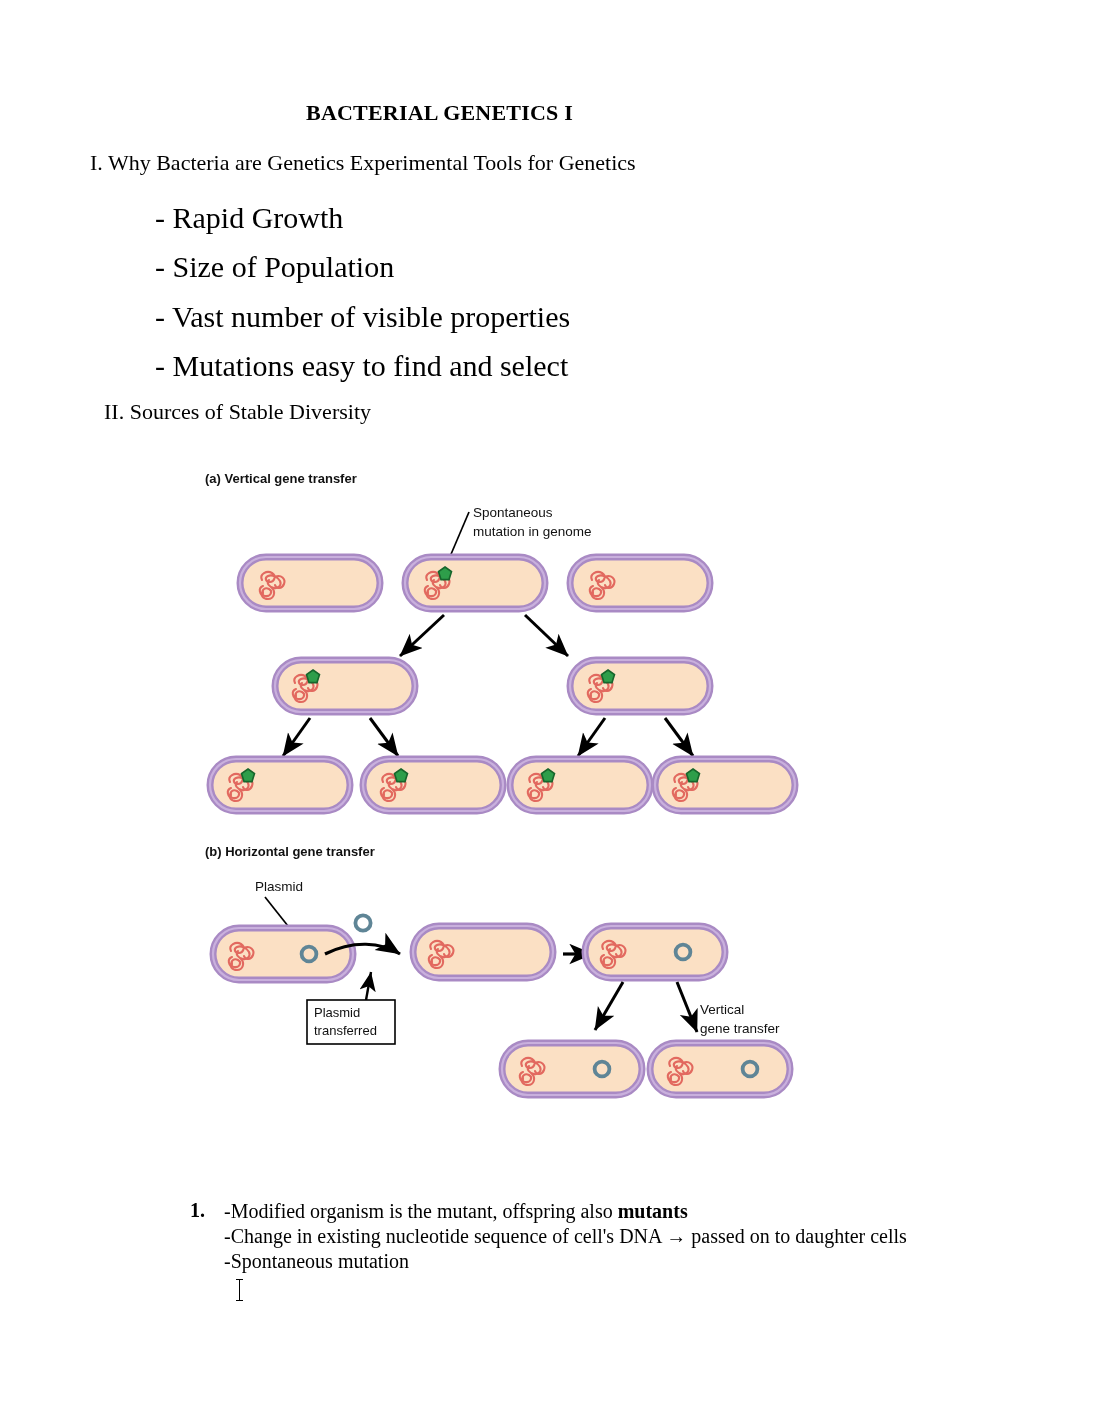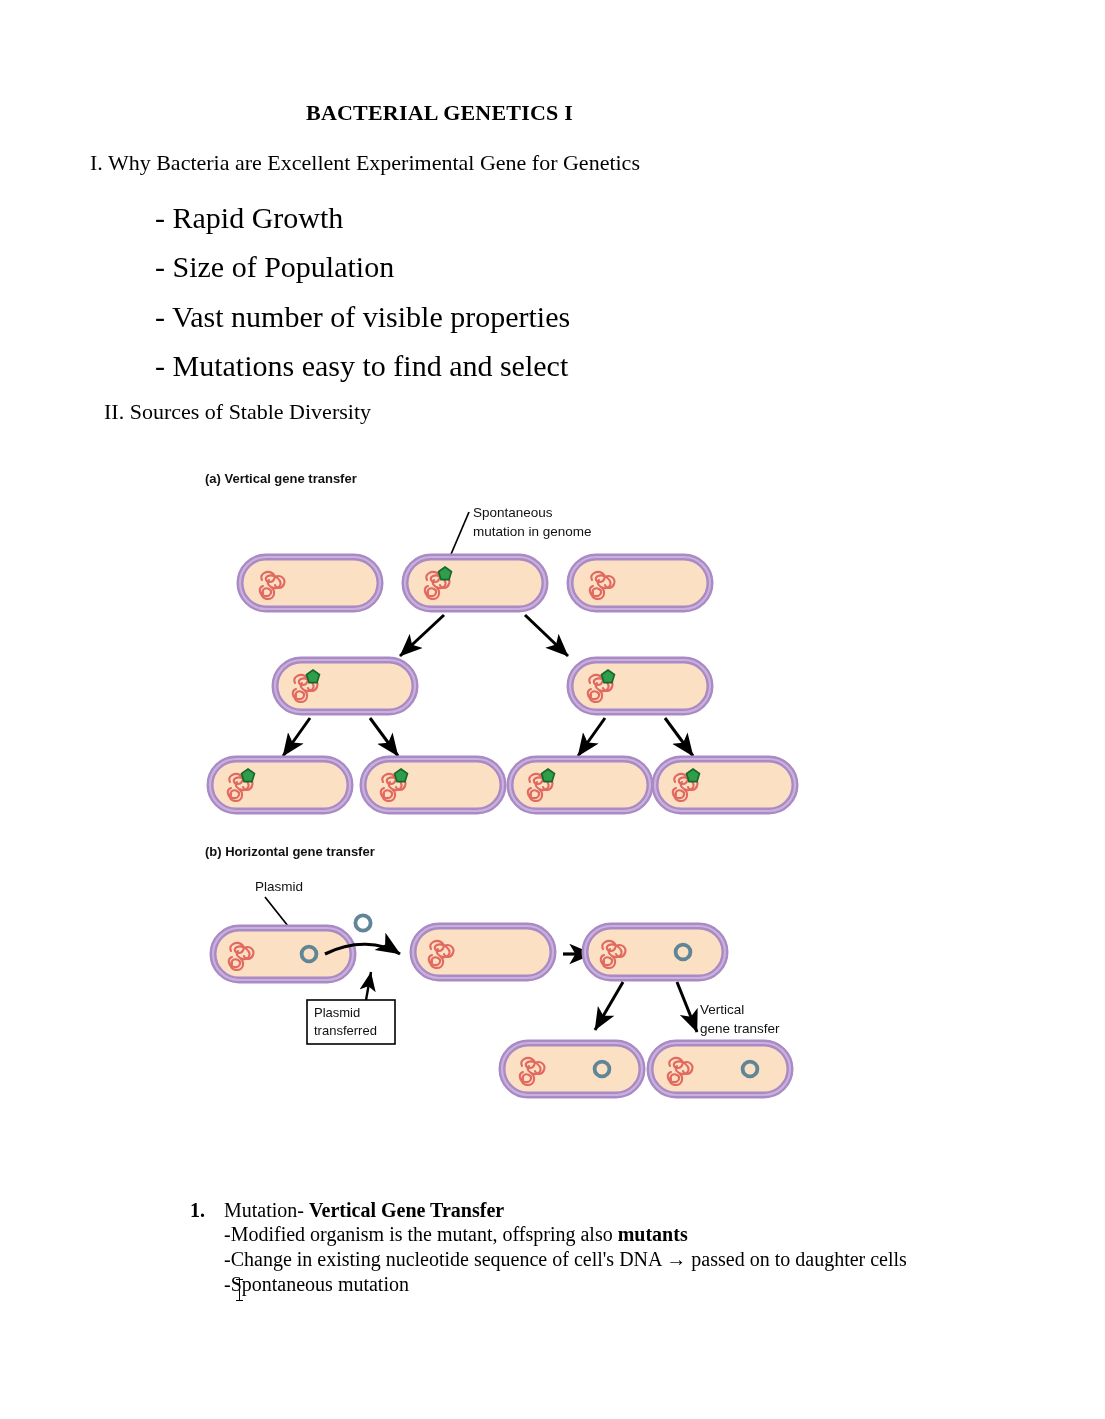--- a/index.html
+++ b/index.html
@@ -133,21 +133,21 @@
     fill: #111111;
   }
 </style>
 </head>
 <body>
 
 <div class="page">
 
   <div class="doc-title">BACTERIAL GENETICS I</div>
 
-  <div class="heading heading-1">I. Why Bacteria are Excellent Experimental Gene for Genetics</div>
+  <div class="heading heading-1">I. Why Bacteria are Genetics Experimental Tools for Genetics</div>
 
   <div class="bullet bullet-0">- Rapid Growth</div>
   <div class="bullet bullet-1">- Size of Population</div>
   <div class="bullet bullet-2">- Vast number of visible properties</div>
   <div class="bullet bullet-3">- Mutations easy to find and select</div>
 
   <div class="heading heading-2">II. Sources of Stable Diversity</div>
 
   <div class="figure">
     <svg width="620" height="660" viewBox="0 0 620 660" xmlns="http://www.w3.org/2000/svg">
@@ -355,21 +355,20 @@
             <use href="#plasmid-ring"></use>
           </g>
       </g>
     </svg>
   </div>
 
   <div class="numbered-block">
     <div class="numbered-row">
       <div class="numbered-marker">1.</div>
       <div class="numbered-body">
-        <div class="numbered-title"><span>Mutation- </span><span class="bold">Vertical Gene Transfer</span></div>
 
         <div class="sub-line"><span>-Modified organism is the mutant, offspring also </span><span class="bold">mutants</span></div>
 
         <div class="sub-line"><span>-Change in existing nucleotide sequence of cell's DNA → passed on to daughter cells</span><span class="bold"></span></div>
 
         <div class="sub-line"><span>-Spontaneous mutation</span><span class="bold"></span></div>
       </div>
     </div>
   </div>
 

